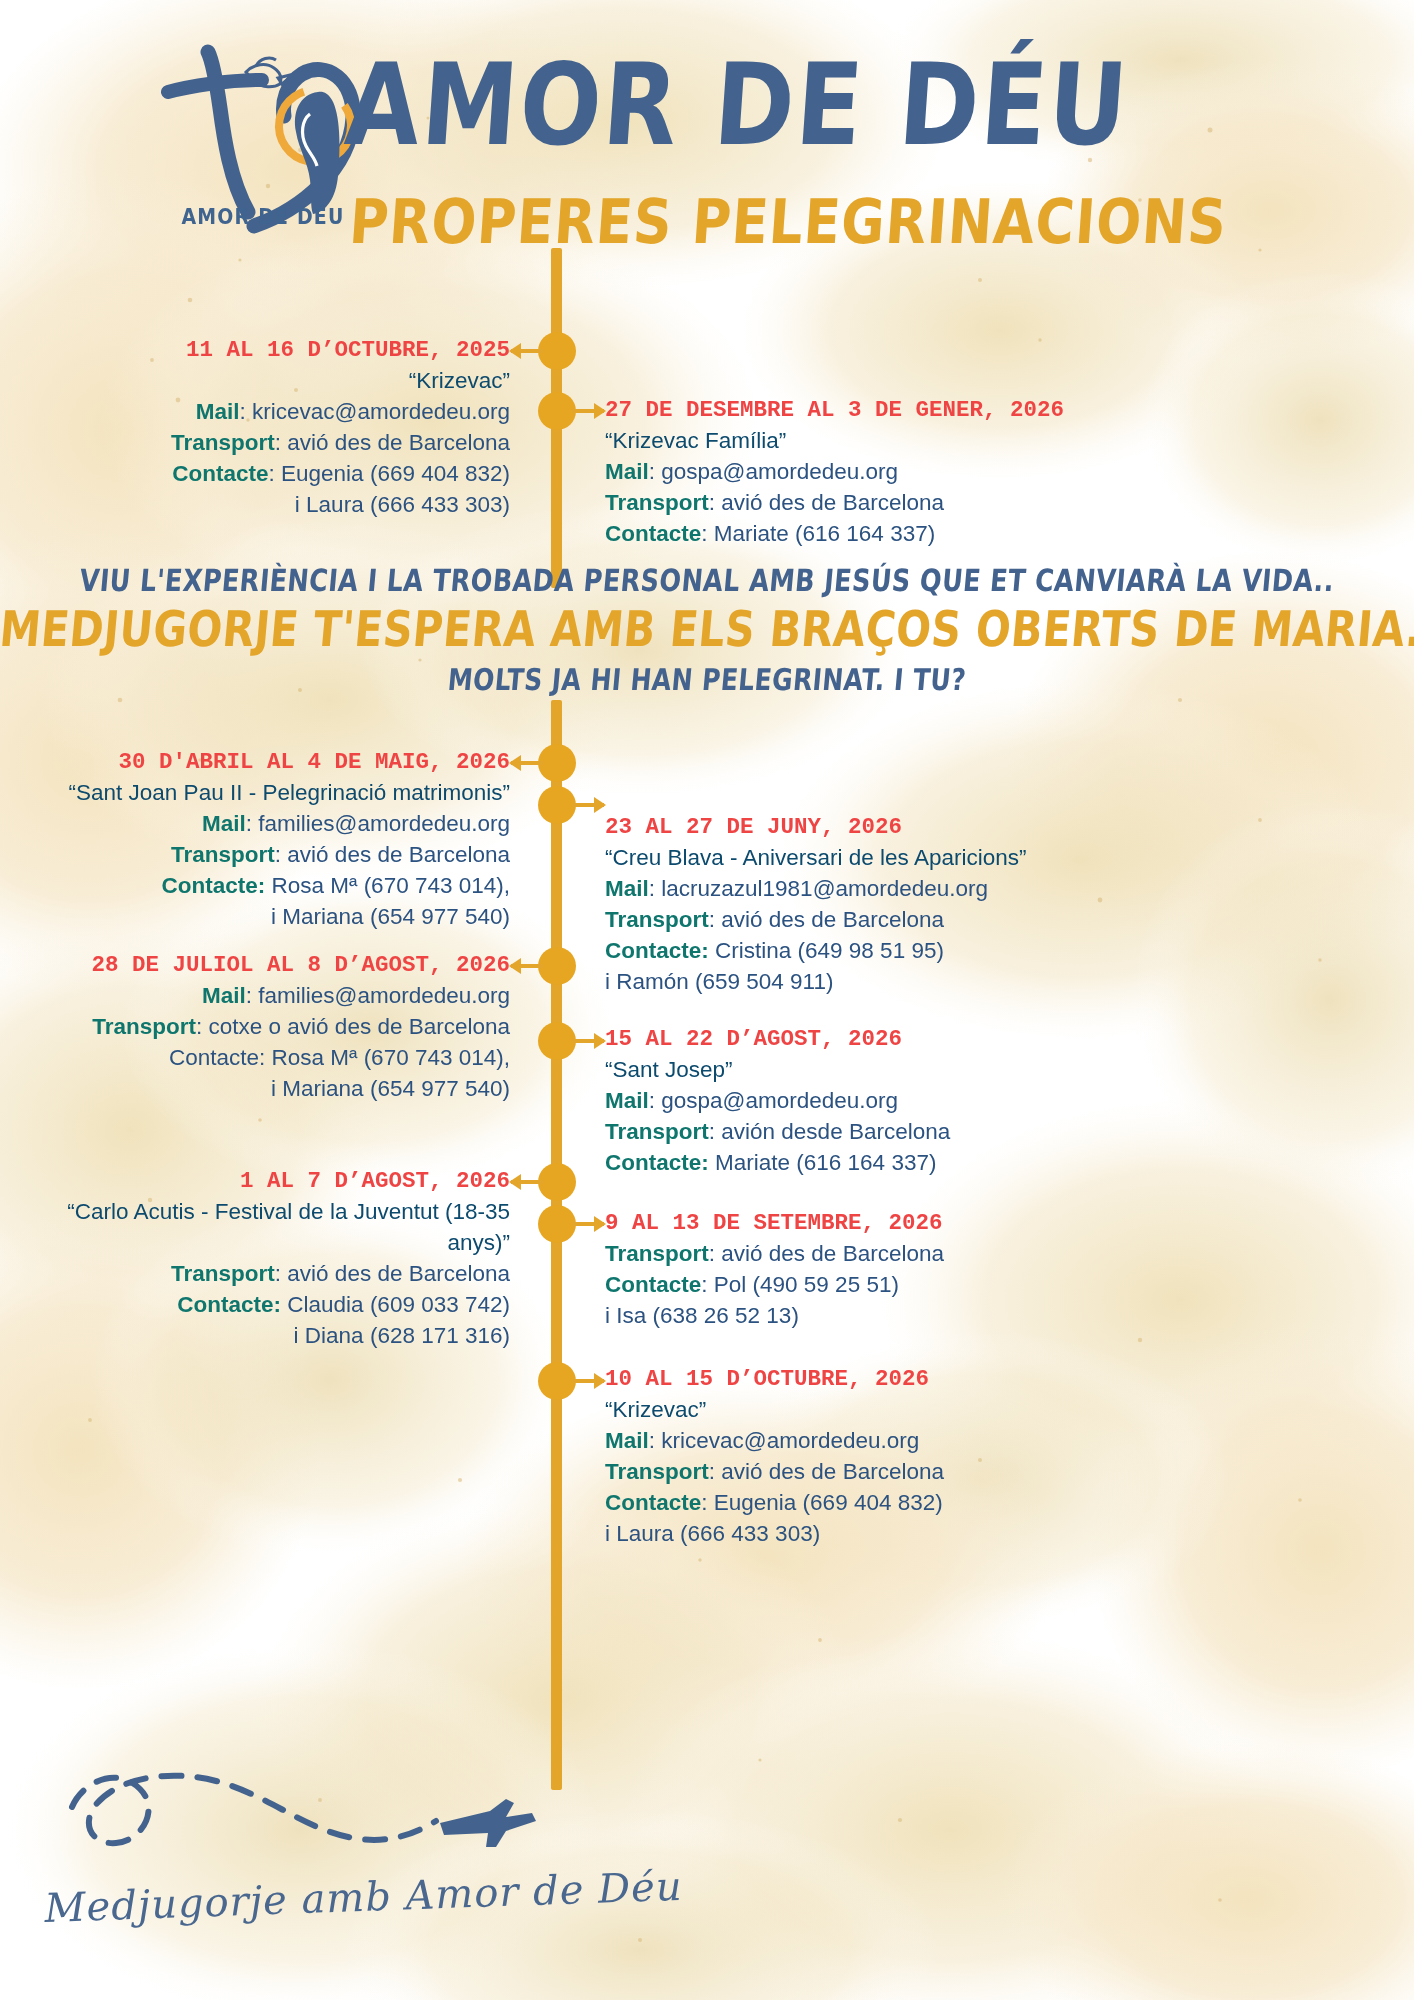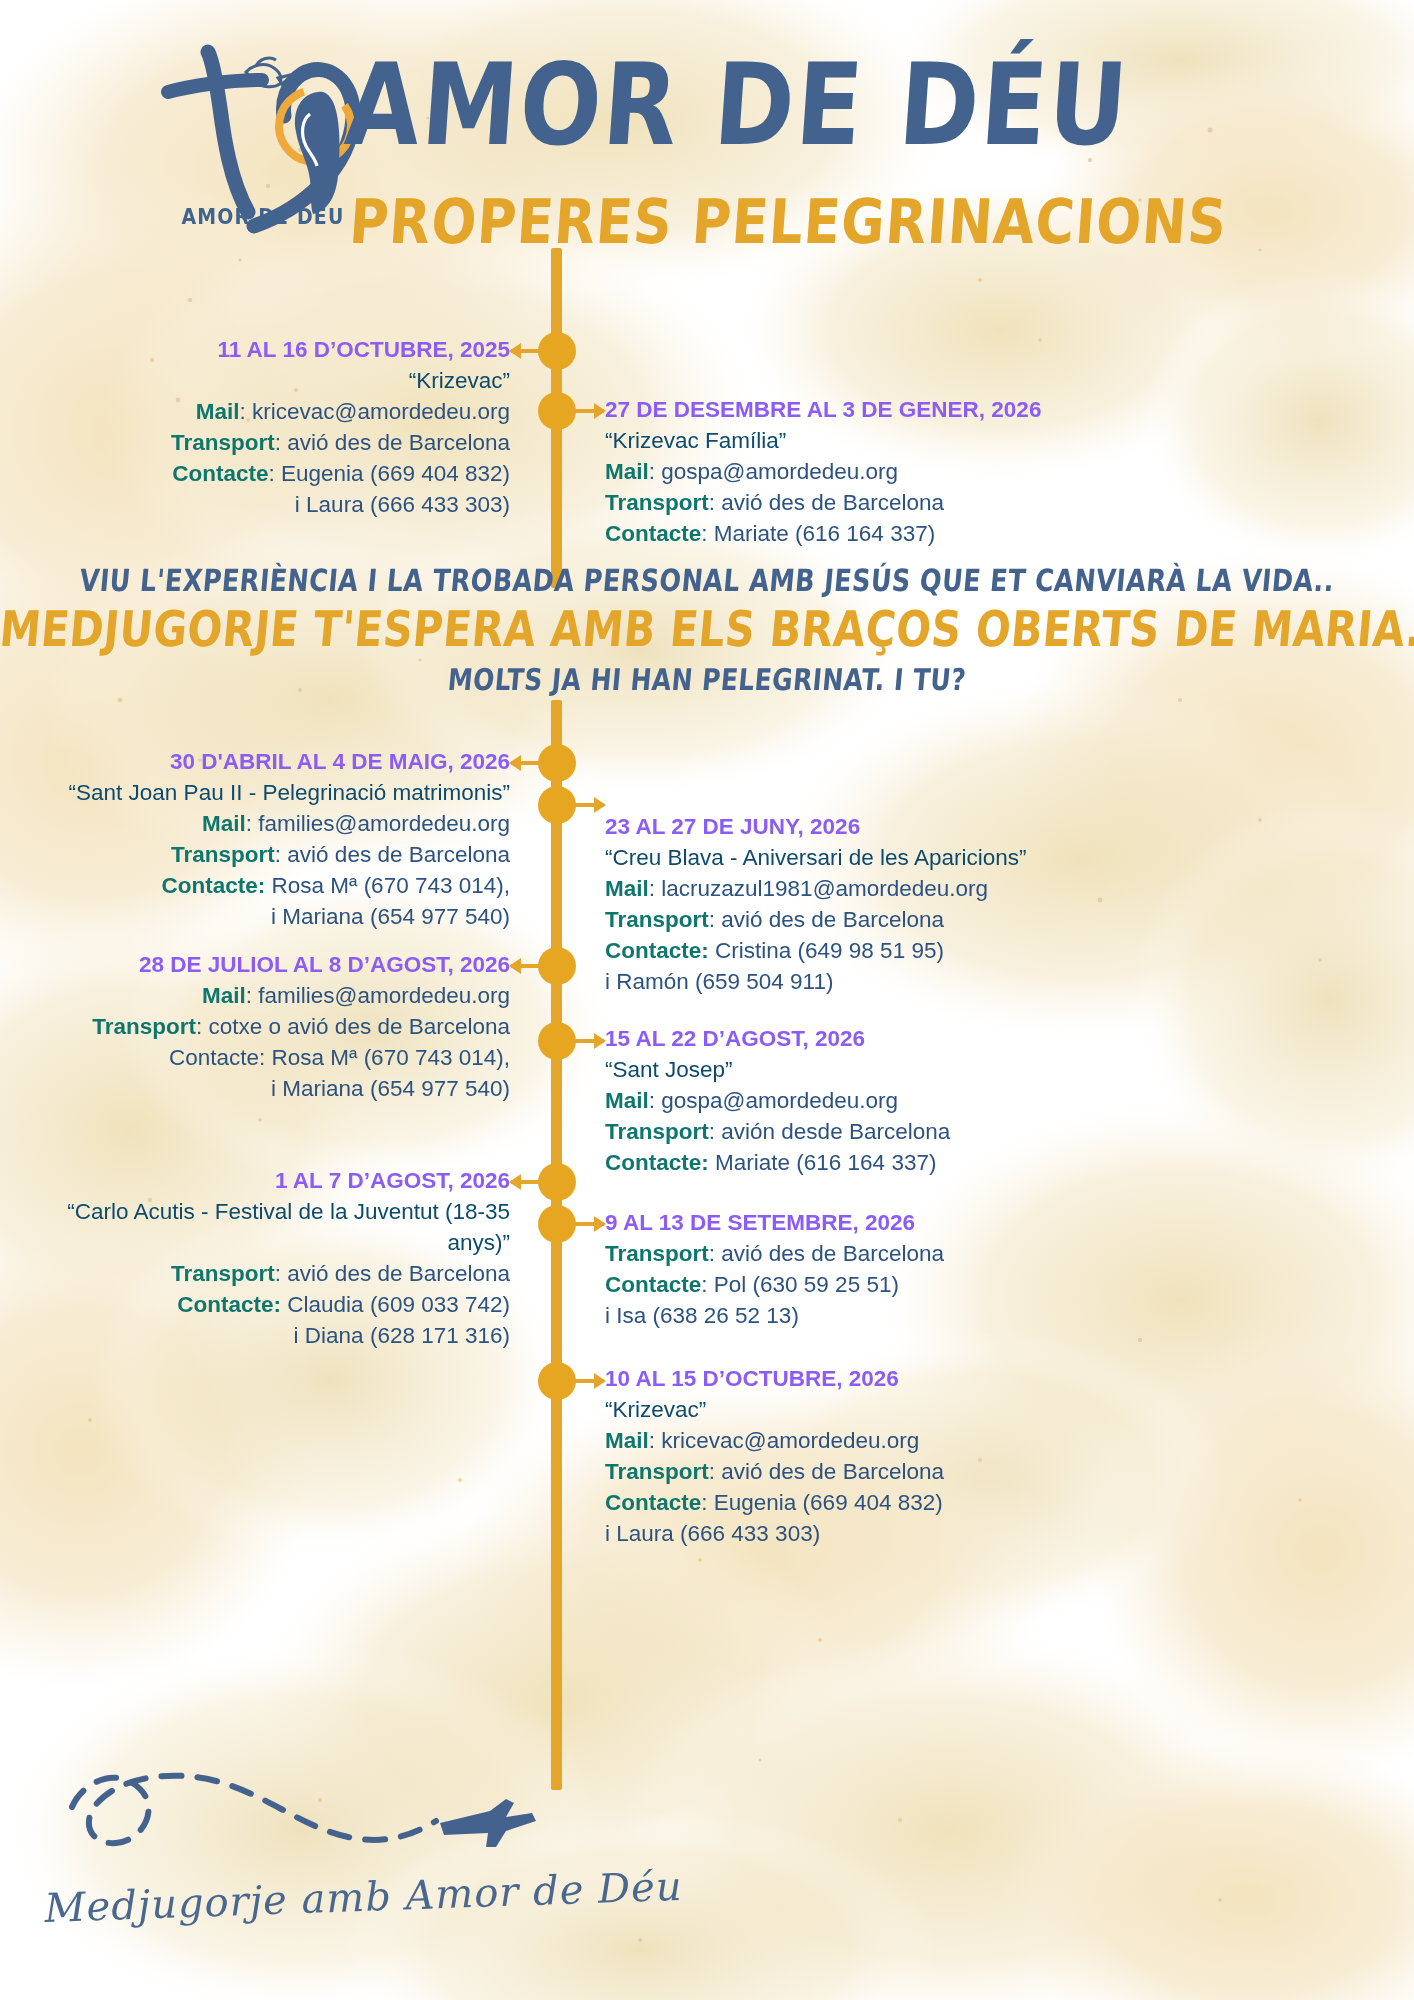--- a/index.html
+++ b/index.html
@@ -42,21 +42,21 @@
   .spine{position:absolute;left:551px;top:248px;width:11px;background:#e3a52a;z-index:3;border-radius:2px;}
   .node{position:absolute;width:38px;height:38px;border-radius:50%;background:#e6a622;z-index:6;}
   .arrow{position:absolute;height:4px;background:#e3a52a;z-index:6;}
   .arrow::after{content:"";position:absolute;top:-6px;width:0;height:0;
     border-top:8px solid transparent;border-bottom:8px solid transparent;}
   .arrow.left::after{left:-2px;border-right:12px solid #e3a52a;}
   .arrow.right::after{right:-2px;border-left:12px solid #e3a52a;}
 
   
   .entry{position:absolute;z-index:7;}
-  .entry .date{font-weight:bold;font-size:22.5px;line-height:30px;color:#8b5cf6;white-space:nowrap;}
+  .entry .date{font-weight:bold;font-size:22.5px;line-height:30px;color:#ef4444;white-space:nowrap;font-family:Liberation Mono, monospace;}
   .entry .place{font-size:22.5px;line-height:31px;color:#0c4a6e;}
   .entry .line{font-size:22.5px;line-height:31px;color:#2b5280;}
   .entry .line b{font-weight:bold;color:#0f766e;}
   .entry.L{text-align:right;}
   .entry.R{text-align:left;}
 
   
   .msg{position:absolute;z-index:7;text-align:center;width:1414px;left:0;
     font-family:"DejaVu Sans", sans-serif;font-weight:bold;white-space:nowrap;}
   .msg1{top:565px;font-size:25.5px;letter-spacing:.4px;color:#43638e;
@@ -342,21 +342,21 @@
     </div>
     <div class="line">i Diana (628 171 316)</div>
   </div>
 
   <div class="entry R" style="left:605px;top:1208px;width:520px;">
     <div class="date">9 AL 13 DE SETEMBRE, 2026</div>
     <div class="line">
       <b>Transport</b><span>: </span><span>avió des de Barcelona</span>
     </div>
     <div class="line">
-      <b>Contacte</b><span>: </span><span>Pol (630 59 25 51)</span>
+      <b>Contacte</b><span>: </span><span>Pol (490 59 25 51)</span>
     </div>
     <div class="line">i Isa (638 26 52 13)</div>
   </div>
 
   <div class="entry R" style="left:605px;top:1364px;width:520px;">
     <div class="date">10 AL 15 D’OCTUBRE, 2026</div>
     <div class="place">“Krizevac”</div>
     <div class="line">
       <b>Mail</b><span>: </span><span>kricevac@amordedeu.org</span>
     </div>

